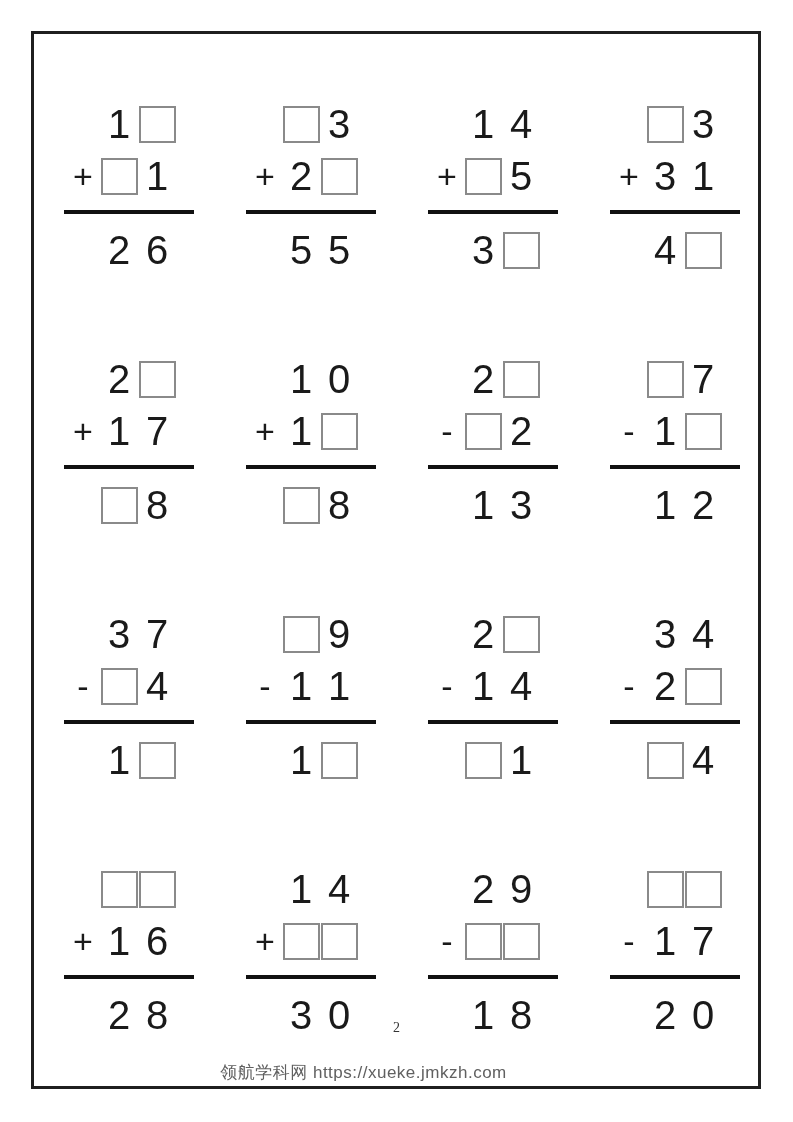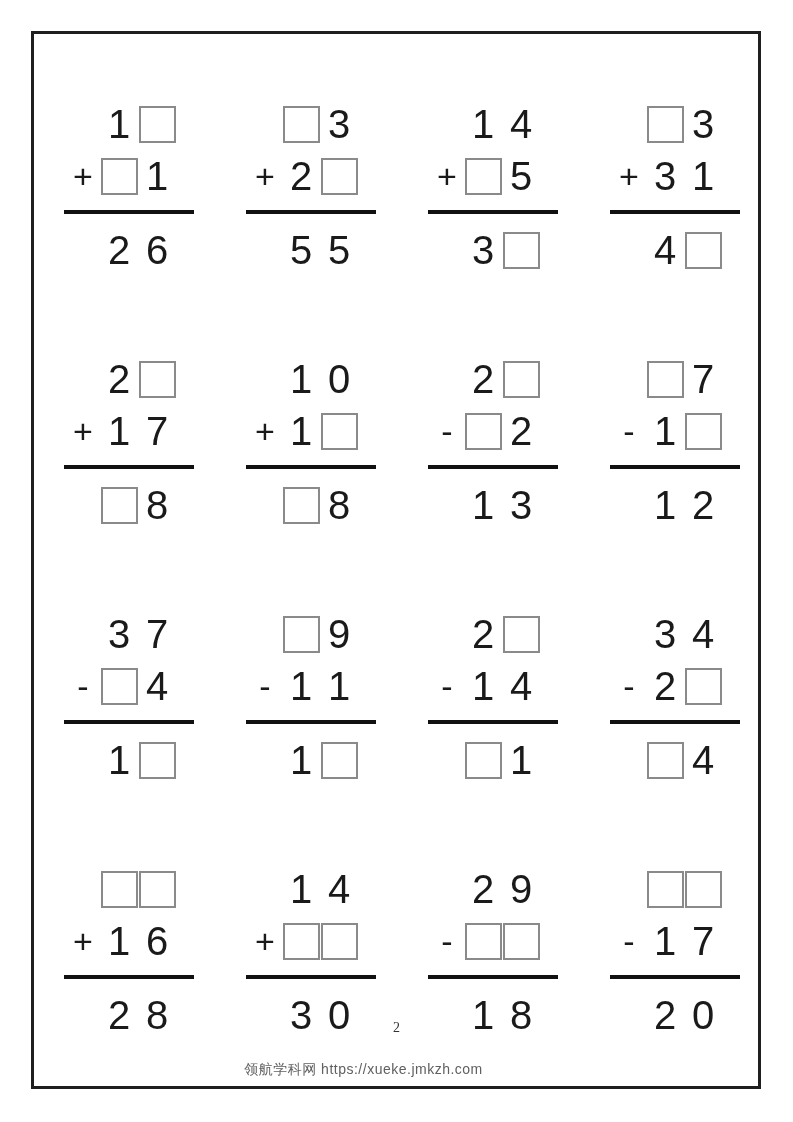--- a/index.html
+++ b/index.html
@@ -56,21 +56,21 @@
   .rule{height:4px;margin-top:8px;background:var(--rule);}
   .page-number{
     position:absolute;top:1020px;left:0;width:793px;
     text-align:center;
     font-family:"Liberation Serif","DejaVu Serif",serif;
     font-size:14px;color:#333;
   }
   .watermark{
     position:absolute;top:1061px;left:0;width:727px;
     text-align:center;
-    font-size:14px;letter-spacing:0.5px;
+    font-size:17px;letter-spacing:0.5px;
     color:var(--wm);
     z-index:5;
   }
 </style>
 </head>
 <body>
 
 <div class="page">
   <div class="frame">
     <div class="grid">

